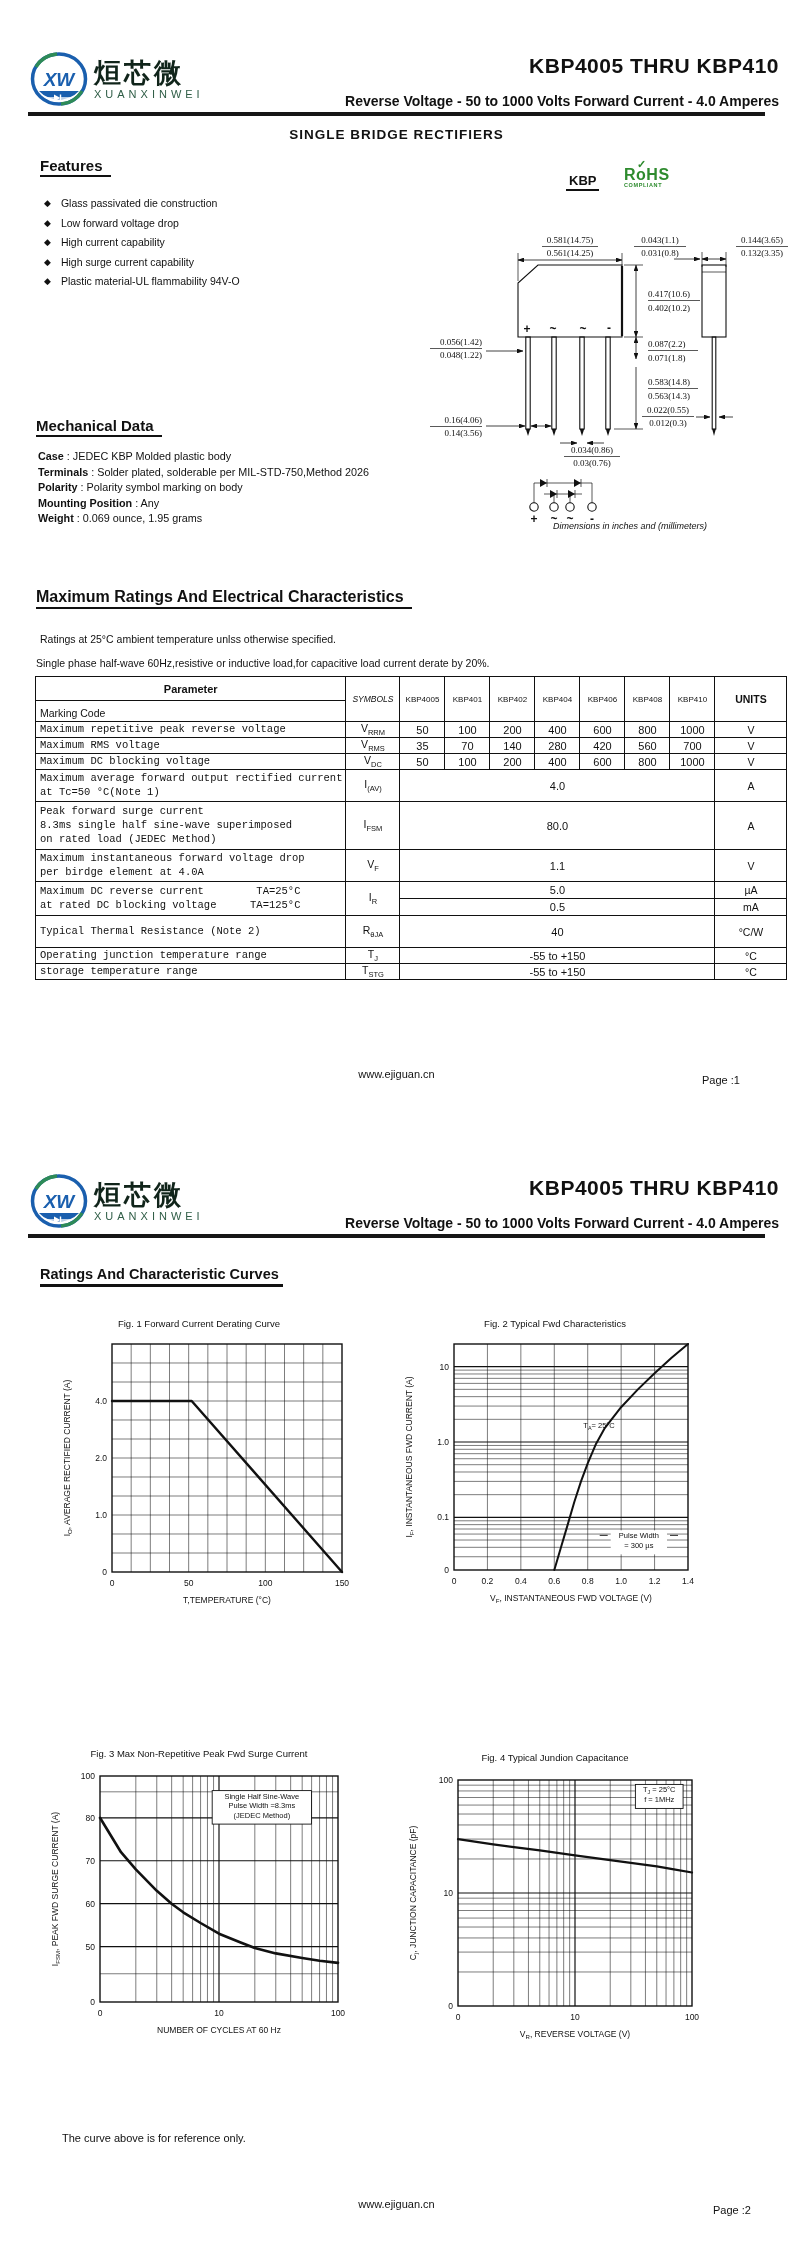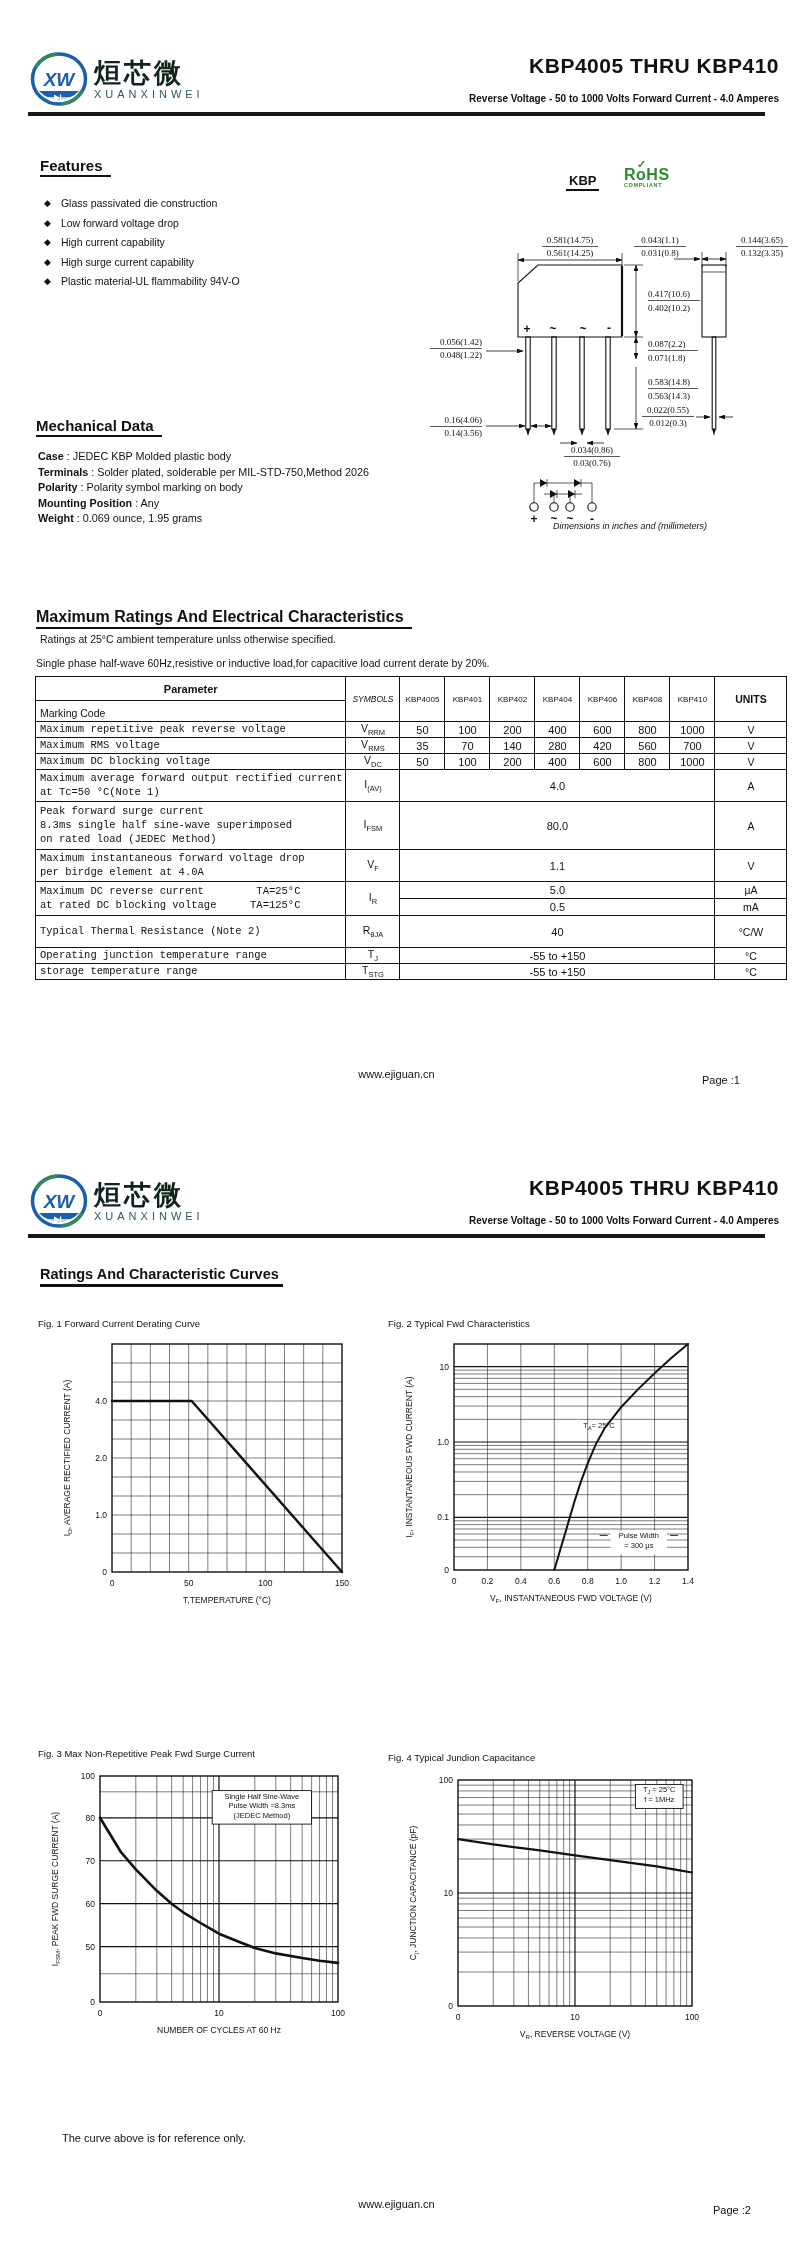--- a/index.html
+++ b/index.html
@@ -6,21 +6,21 @@
   body{font-family:"Liberation Sans",sans-serif;color:#111;}
   .sheet{position:relative;width:793px;height:2244px;background:#84cc16;overflow:hidden;}
   .page{position:absolute;left:0;width:793px;height:1122px;background:#fff;}
   #p1{top:0;} #p2{top:1122px;}
 
   
   .logo{position:absolute;left:30px;top:52px;display:flex;align-items:center;gap:6px;}
   .logo-text .cn{font-size:27px;font-weight:bold;letter-spacing:3px;color:#10241a;line-height:30px;}
   .logo-text .en{font-size:11px;letter-spacing:4px;color:#2f5d46;margin-top:0px;}
   .hd-title{position:absolute;right:14px;top:54px;font-size:21px;font-weight:bold;letter-spacing:0.5px;}
-  .hd-sub{position:absolute;right:14px;top:93px;font-size:10px;font-weight:bold;}
+  .hd-sub{position:absolute;right:14px;top:93px;font-size:14px;font-weight:bold;}
   .rule{position:absolute;left:28px;top:112px;width:737px;height:4px;background:#161616;}
 
   .doc-title{position:absolute;left:0;top:127px;width:100%;text-align:center;font-size:13.5px;font-weight:bold;letter-spacing:1px;}
 
   .sec-h{font-weight:bold;font-size:15px;border-bottom:2.5px solid #111;display:inline-block;padding:0 8px 1px 0;}
   #features-h{position:absolute;left:40px;top:157px;}
   #features-list{position:absolute;left:44px;top:197px;font-size:10.5px;}
   .feat{display:flex;gap:10px;margin-bottom:7.5px;align-items:center;}
   .diamond{font-size:9px;line-height:12px;}
 
@@ -36,21 +36,21 @@
   #pkg-svg .dimtext{font-family:"Liberation Serif",serif;font-size:9px;fill:#111;}
   #pkg-svg .dl{stroke:#111;stroke-width:0.7;}
   #pkg-svg .al{stroke:#111;stroke-width:0.8;}
   #pkg-svg .mark-t{font-family:"Liberation Sans",sans-serif;font-weight:bold;font-size:12px;fill:#111;}
   #pkg-svg .cap{font-style:italic;font-size:9px;fill:#111;font-family:"Liberation Sans",sans-serif;}
 
   #mech-h{position:absolute;left:36px;top:417px;}
   #mech-rows{position:absolute;left:38px;top:449px;font-size:10.8px;line-height:15.6px;}
   .ml{font-weight:bold;}
 
-  #rat-h{position:absolute;left:36px;top:608px;font-size:16px;}
+  #rat-h{position:absolute;left:36px;top:588px;font-size:16px;}
   #intro1{position:absolute;left:40px;top:633px;font-size:10.5px;}
   #intro2{position:absolute;left:36px;top:657px;font-size:10.5px;}
 
   #ratings-table{position:absolute;left:35px;top:676px;border-collapse:collapse;table-layout:fixed;border:1.6px solid #111;}
   #ratings-table td,#ratings-table th{border:1px solid #111;padding:0 3px;font-size:10.5px;overflow:hidden;}
   #ratings-table .hh{height:42px;}
   #ratings-table .h1{height:16px;} #ratings-table .hd{height:17px;}
   #ratings-table .h2{height:32px;} #ratings-table .h3{height:48px;}
   .ph{padding:0 !important;vertical-align:top;}
   .ph1{height:23px;display:flex;align-items:center;justify-content:center;font-weight:bold;font-size:11px;}
@@ -73,21 +73,21 @@
   .pageno{position:absolute;left:702px;font-size:11px;}
   #p1 .site{top:1068px;} #p1 .pageno{top:1074px;}
   #p2 .site{top:1076px;} #p2 .pageno{top:1082px;padding-left:11px;}
 
   #curves-h{position:absolute;left:40px;top:144px;font-size:14.5px;font-weight:bold;border-bottom:3px solid #111;padding:0 4px 2px 0;}
   .fig{position:absolute;}
   #fig1{left:38px;top:196px;width:322px;}
   #fig2{left:388px;top:196px;width:334px;}
   #fig3{left:38px;top:626px;width:322px;}
   #fig4{left:388px;top:630px;width:334px;}
-  .fig-title{text-align:left;font-size:9.5px;margin-bottom:3px;}
+  .fig-title{text-align:center;font-size:9.5px;margin-bottom:3px;}
   .chart{display:block;background:#fff;}
   .chart text{font-family:"Liberation Sans",sans-serif;}
   #ref-note{position:absolute;left:62px;top:1010px;font-size:11px;}
 </style>
 </head>
 <body>
 
 <div class="sheet">
 
   <div class="page" id="p1">
@@ -106,20 +106,21 @@
       </svg>
       <div class="logo-text">
         <div class="cn">烜芯微</div>
         <div class="en">XUANXINWEI</div>
       </div>
     </div>
     <div class="hd-title">KBP4005 THRU KBP410</div>
     <div class="hd-sub">Reverse Voltage - 50 to 1000 Volts Forward Current - 4.0 Amperes</div>
     <div class="rule"></div>
 
+    <div class="doc-title">SINGLE  BRIDGE RECTIFIERS</div>
 
     <div class="sec-h" id="features-h">Features</div>
     <div id="features-list">
         <div class="feat">
           <span class="diamond">◆</span>
           <span>Glass passivated die construction</span>
         </div>
         <div class="feat">
           <span class="diamond">◆</span>
           <span>Low forward voltage drop</span>

